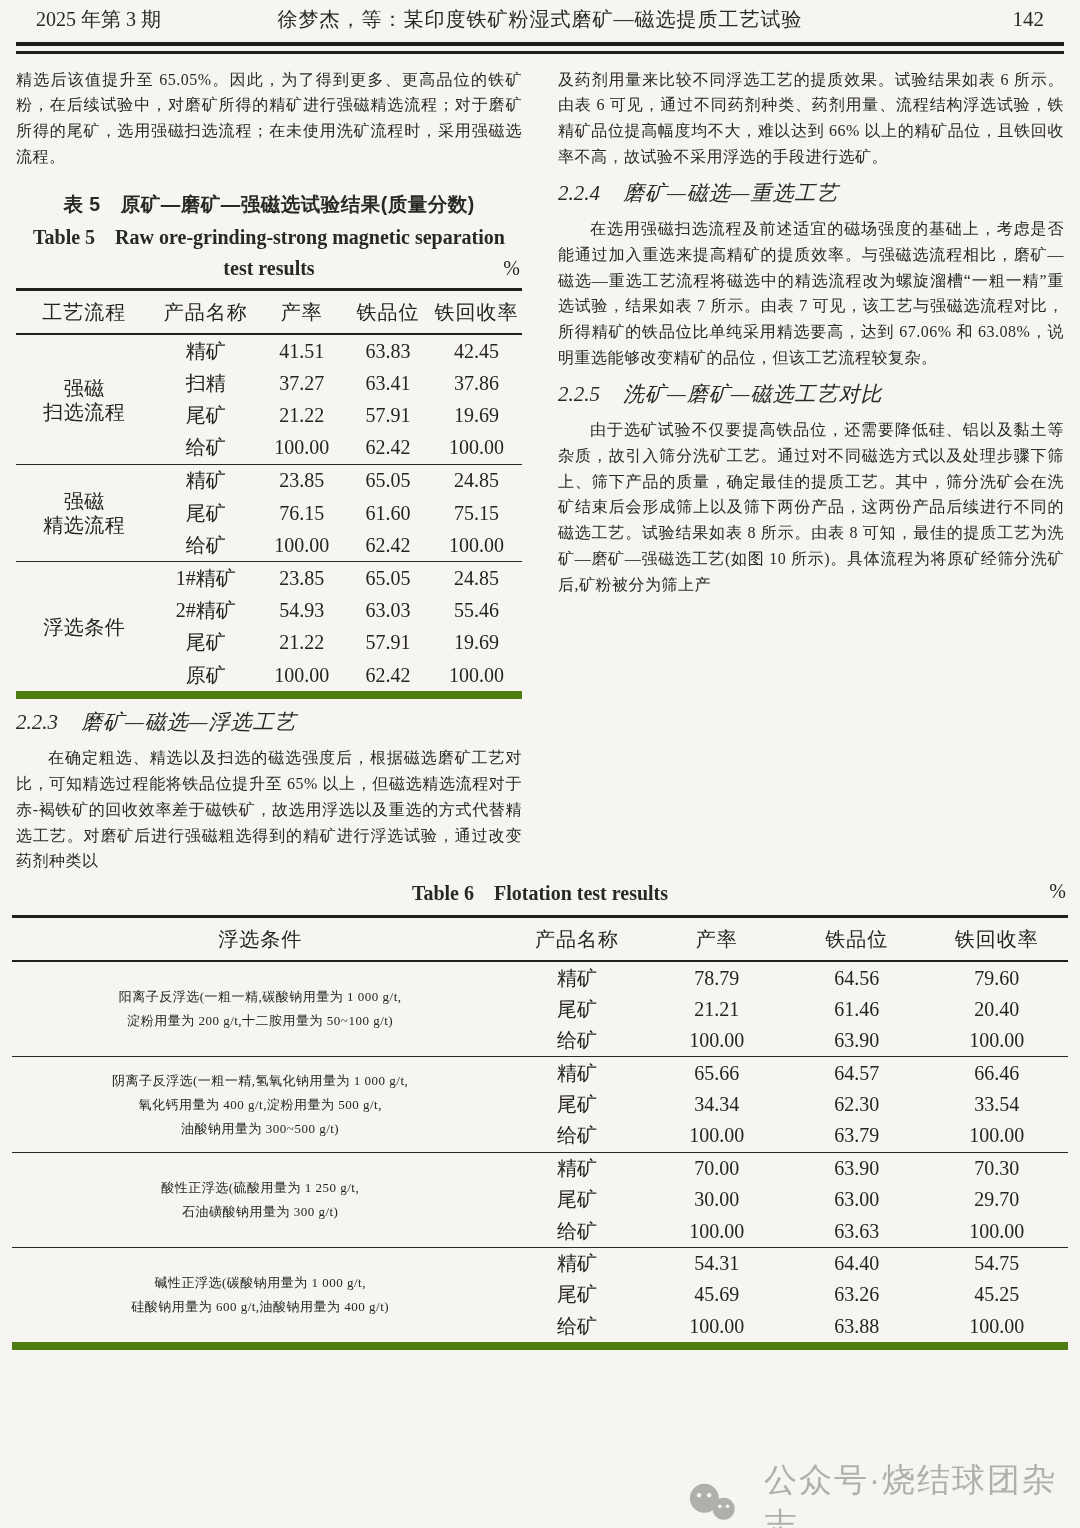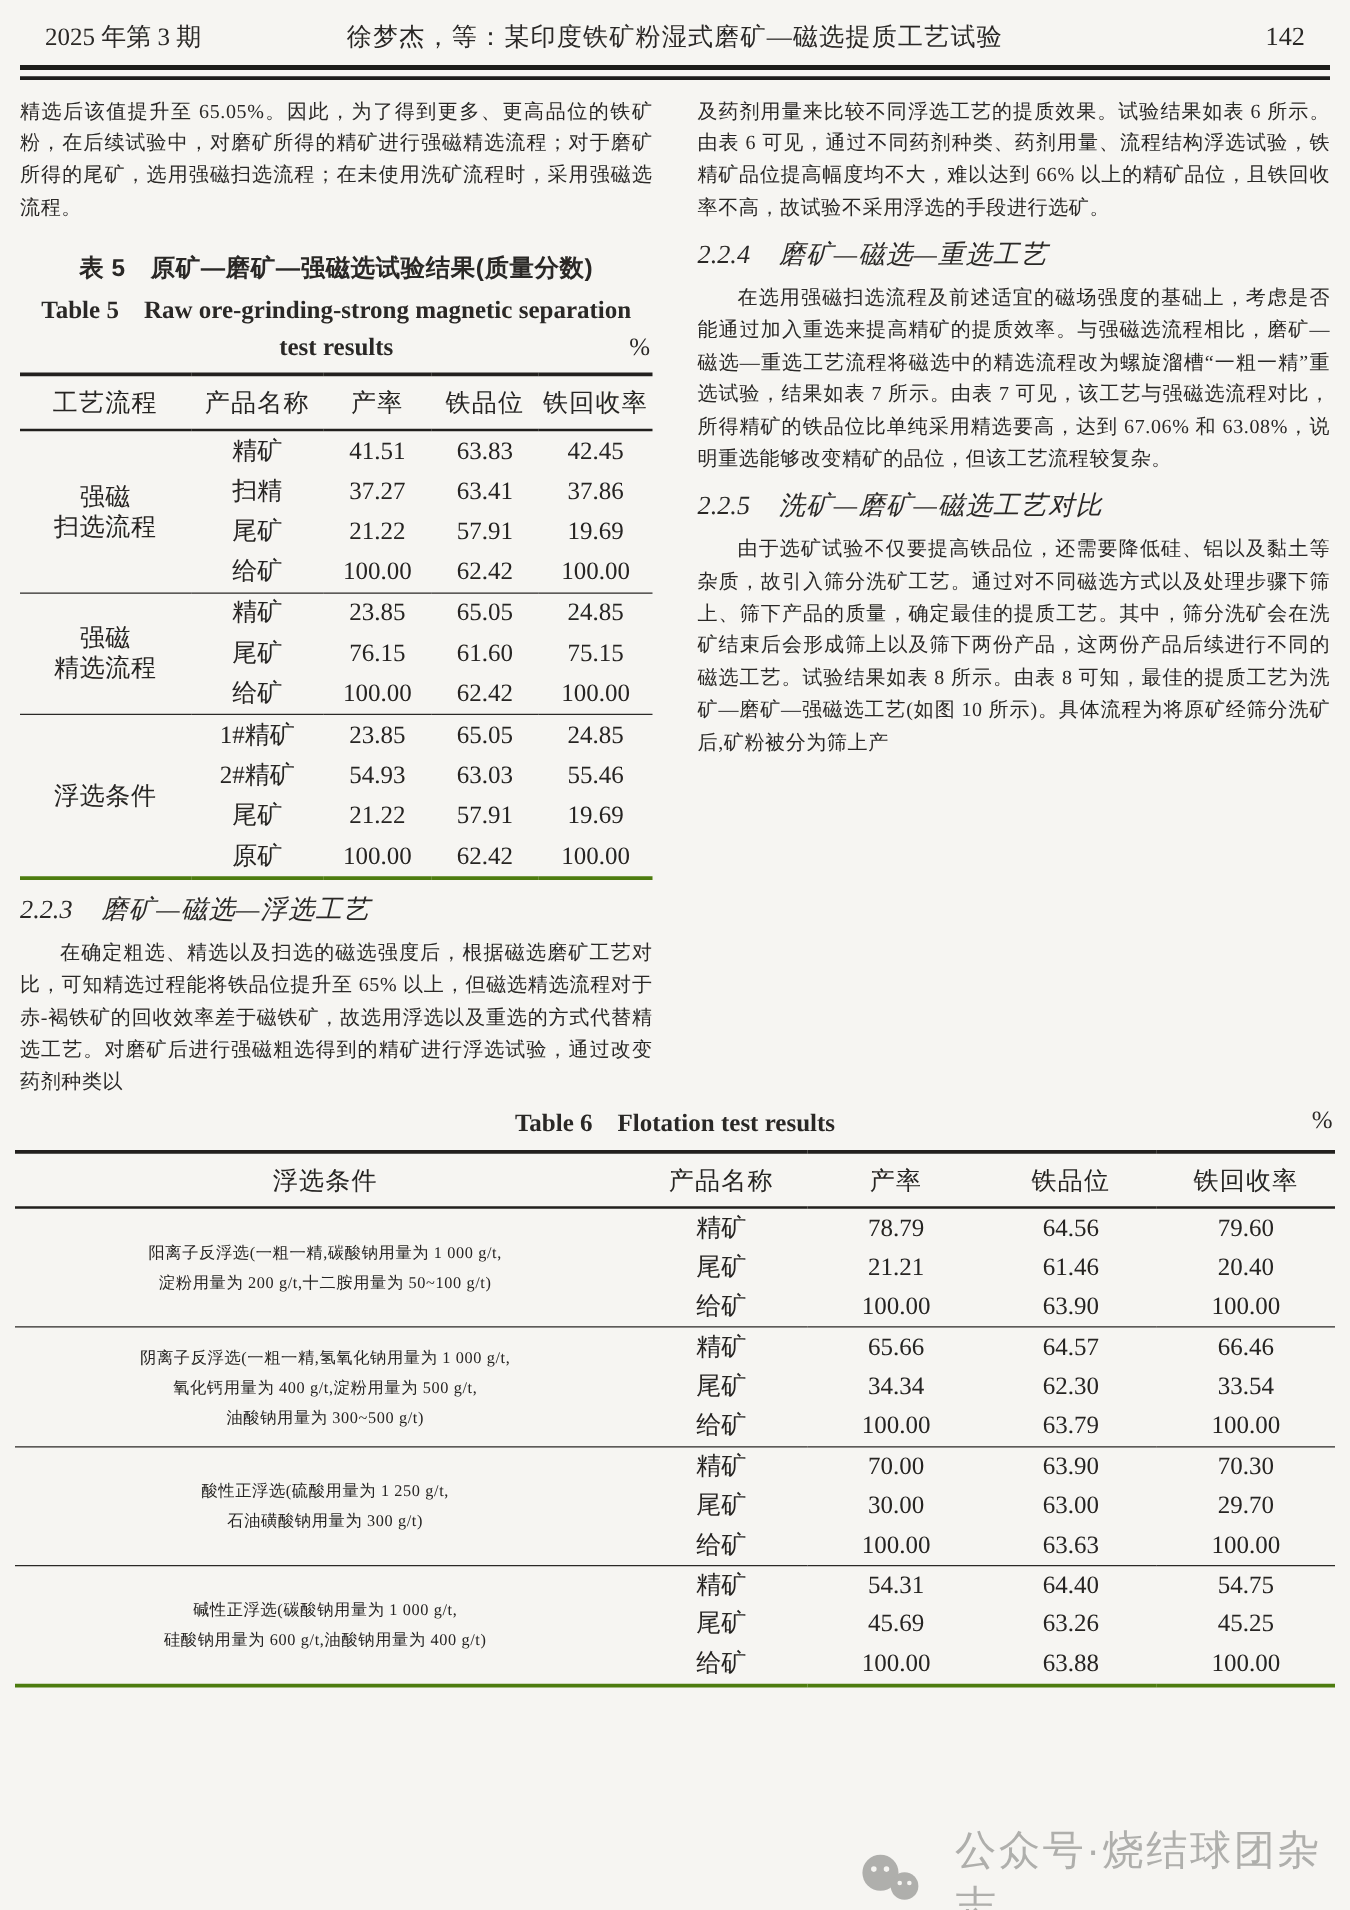--- a/index.html
+++ b/index.html
@@ -9,21 +9,21 @@
     margin:0 auto;
     background:#f6f5f2;
     color:#2a2826;
     font-family:"Liberation Serif","DejaVu Serif",serif;
     overflow:hidden;
     box-sizing:border-box;
   }
   
   .hdr{
     display:flex;align-items:baseline;
-    padding:16px 36px 0 36px;
+    padding:6px 36px 0 36px;
     font-size:20px;
   }
   .hdr .l{flex:1;text-align:left;}
   .hdr .c{flex:2.6;text-align:center;letter-spacing:1px;}
   .hdr .r{flex:1;text-align:right;font-size:21px;}
   .rule-thick{height:4px;background:#1d1d1b;margin:9px 16px 0 16px;}
   .rule-thin{height:2.5px;background:#1d1d1b;margin:5px 16px 0 16px;}
   
   .cols{display:flex;gap:36px;padding:13px 16px 0 16px;}
   .col{width:506px;box-sizing:border-box;}
@@ -71,21 +71,21 @@
     font-weight:normal;font-size:20px;
   }
   
   table{
     width:100%;
     border-collapse:collapse;
     margin-top:8px;
     font-size:20px;
     color:#262422;
   }
-  table{border-top:3px solid #22201e;border-bottom:3px solid #4d7c0f;}
+  table{border-top:3px solid #22201e;border-bottom:8px solid #4d7c0f;}
   thead th{
     font-weight:normal;
     padding:8px 2px 7px 2px;
     border-bottom:2px solid #22201e;
     text-align:center;
     letter-spacing:1px;
   }
   tbody td{
     text-align:center;
     padding:4px 2px;

